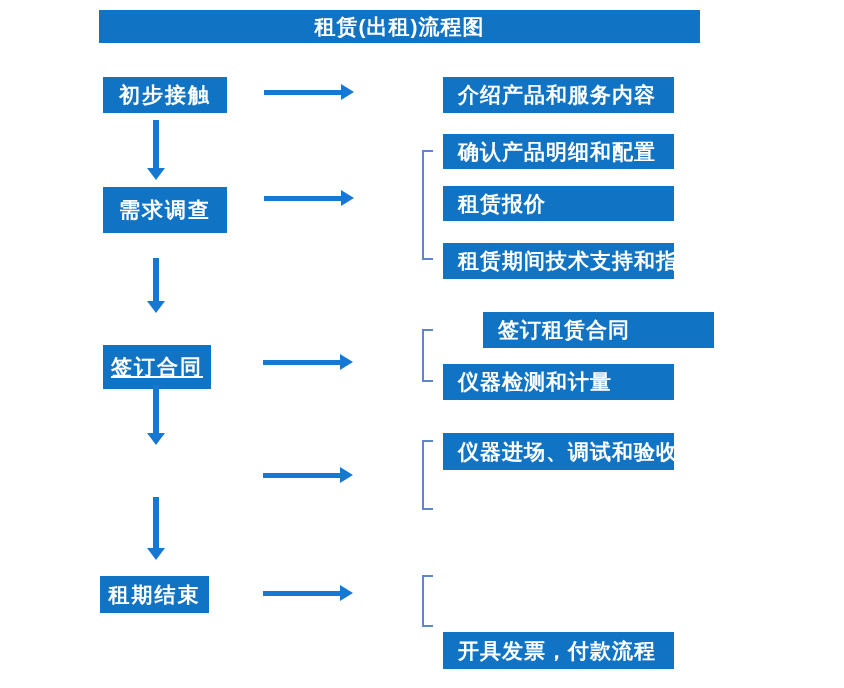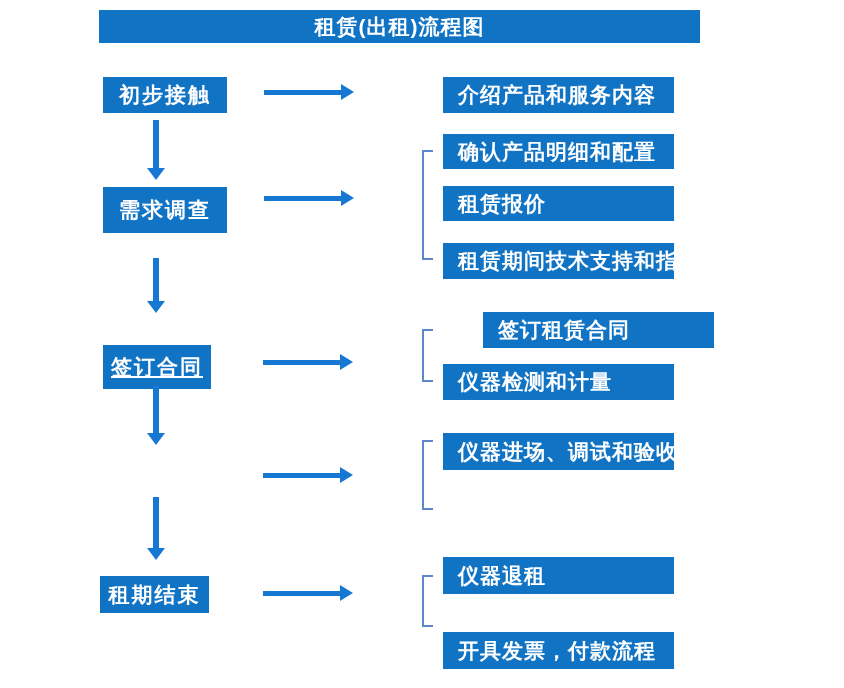--- a/index.html
+++ b/index.html
@@ -151,16 +151,15 @@
   <div class="bracket" id="b4"></div>
   <div class="bracket" id="b5"></div>
 
   <div class="box detail" id="r1">介绍产品和服务内容</div>
   <div class="box detail" id="r2">确认产品明细和配置</div>
   <div class="box detail" id="r3">租赁报价</div>
   <div class="box detail" id="r4">租赁期间技术支持和指导</div>
   <div class="box detail" id="r5">签订租赁合同</div>
   <div class="box detail" id="r6">仪器检测和计量</div>
   <div class="box detail" id="r7">仪器进场、调试和验收</div>
-  <div class="box detail" id="r9">仪器退租</div>
   <div class="box detail" id="r10">开具发票，付款流程</div>
 
 </div>
 
 </body></html>

